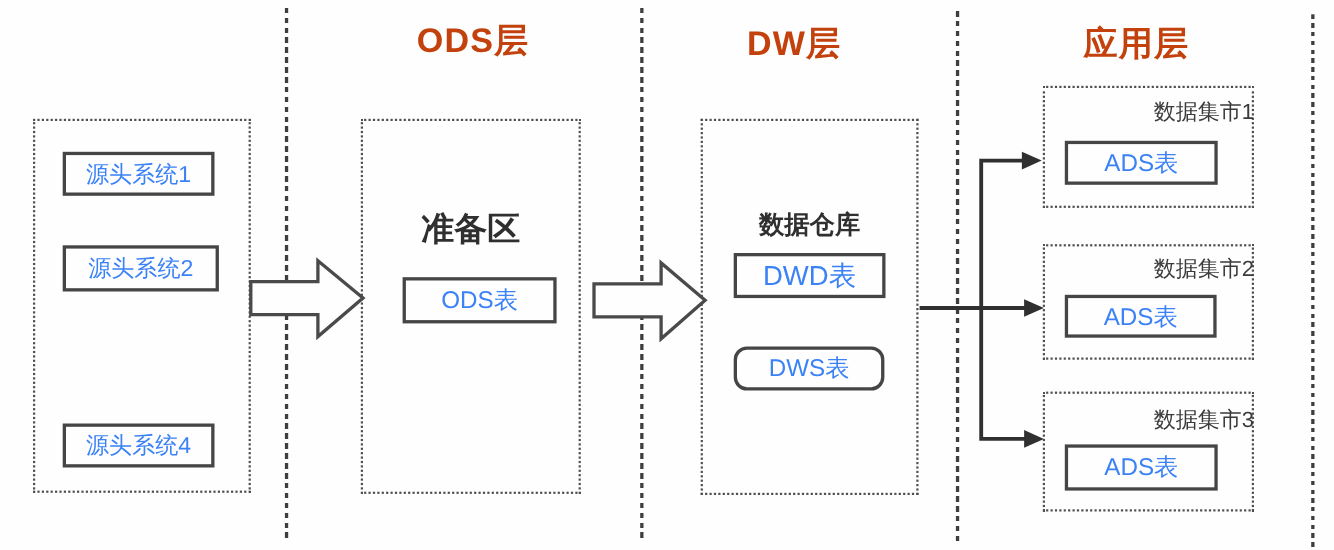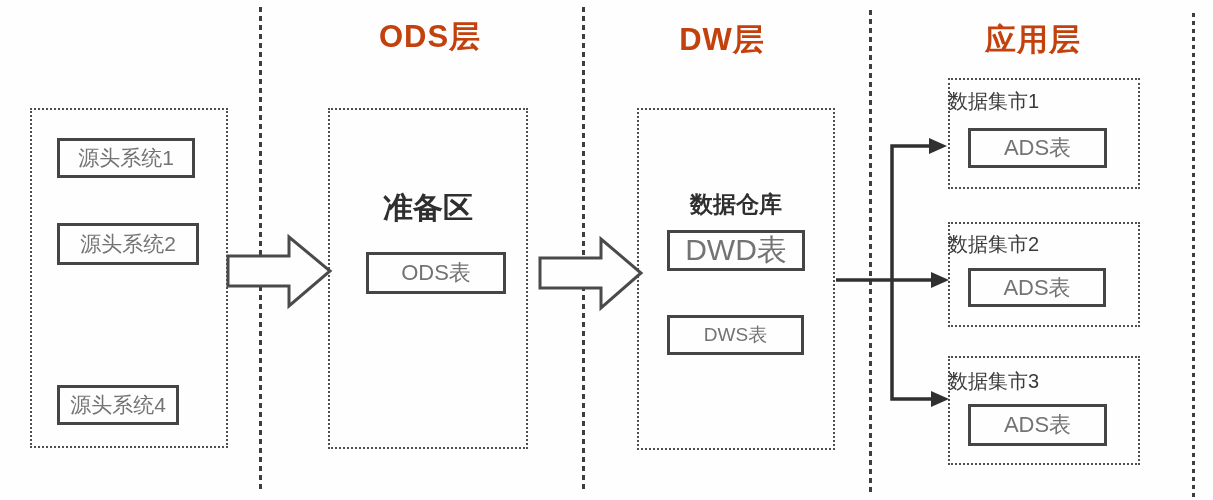--- a/index.html
+++ b/index.html
@@ -49,34 +49,34 @@
   
   .node-box {
     position: absolute;
     border: 3px solid #454545;
     background: #fefefe;
     box-sizing: border-box;
     display: flex;
     align-items: center;
     justify-content: center;
     font-size: 21px;
-    color: #737373;
+    color: #3b82f6;
     white-space: nowrap;
   }
   .container-label {
     position: absolute;
     text-align: center;
     font-weight: bold;
     color: #2f2f2f;
     white-space: nowrap;
     margin-top: 44px;
   }
   .mart-label {
     position: absolute;
-    text-align: left;
+    text-align: right;
     font-size: 20px;
     color: #3a3a3a;
     white-space: nowrap;
   }
   .arrow-layer {
     position: absolute;
     left: 0;
     top: 0;
     width: 1213px;
     height: 500px;
@@ -97,36 +97,36 @@
   <div class="section-title" style="left:933px; top:19px;">应用层</div>
   <div class="section-title" style="left:622px; top:19px;">DW层</div>
 
   <div class="dotted-box" style="left:30px; top:108px; width:198px; height:340px;"></div>
   <div class="node-box" style="left:57px; top:138px; width:138px; height:40px;">
       <span>源头系统1</span>
     </div>
   <div class="node-box" style="left:57px; top:223px; width:142px; height:42px;">
       <span>源头系统2</span>
     </div>
-  <div class="node-box" style="left:57px; top:385px; width:122px; height:40px;">
+  <div class="node-box" style="left:57px; top:385px; width:138px; height:40px;">
       <span>源头系统4</span>
     </div>
 
   <div class="dotted-box" style="left:328px; top:108px; width:200px; height:341px;"></div>
   <div class="container-label" style="left:328px; top:144px; width:200px; font-size:30px;">准备区</div>
   <div class="node-box" style="left:366px; top:252px; width:140px; height:42px; font-size:22px;">
       <span>ODS表</span>
     </div>
 
   <div class="dotted-box" style="left:637px; top:108px; width:198px; height:342px;"></div>
   <div class="container-label" style="left:637px; top:145px; width:198px; font-size:23px;">数据仓库</div>
-  <div class="node-box" style="left:667px; top:230px; width:138px; height:41px; font-size:30px;">
+  <div class="node-box" style="left:667px; top:230px; width:138px; height:41px; font-size:25px;">
       <span>DWD表</span>
     </div>
-  <div class="node-box" style="left:667px; top:315px; width:137px; height:40px; font-size:19px;">
+  <div class="node-box" style="left:667px; top:315px; width:137px; height:40px; font-size:22px;border-radius:12px;">
       <span>DWS表</span>
     </div>
 
   <div class="dotted-box" style="left:948px; top:78px; width:192px; height:111px;"></div>
   <div class="mart-label" style="left:948px; top:88px; width:192px;">数据集市1</div>
   <div class="node-box" style="left:968px; top:128px; width:139px; height:40px; font-size:22px;">
       <span>ADS表</span>
     </div>
 
   <div class="dotted-box" style="left:948px; top:222px; width:192px; height:105px;"></div>

